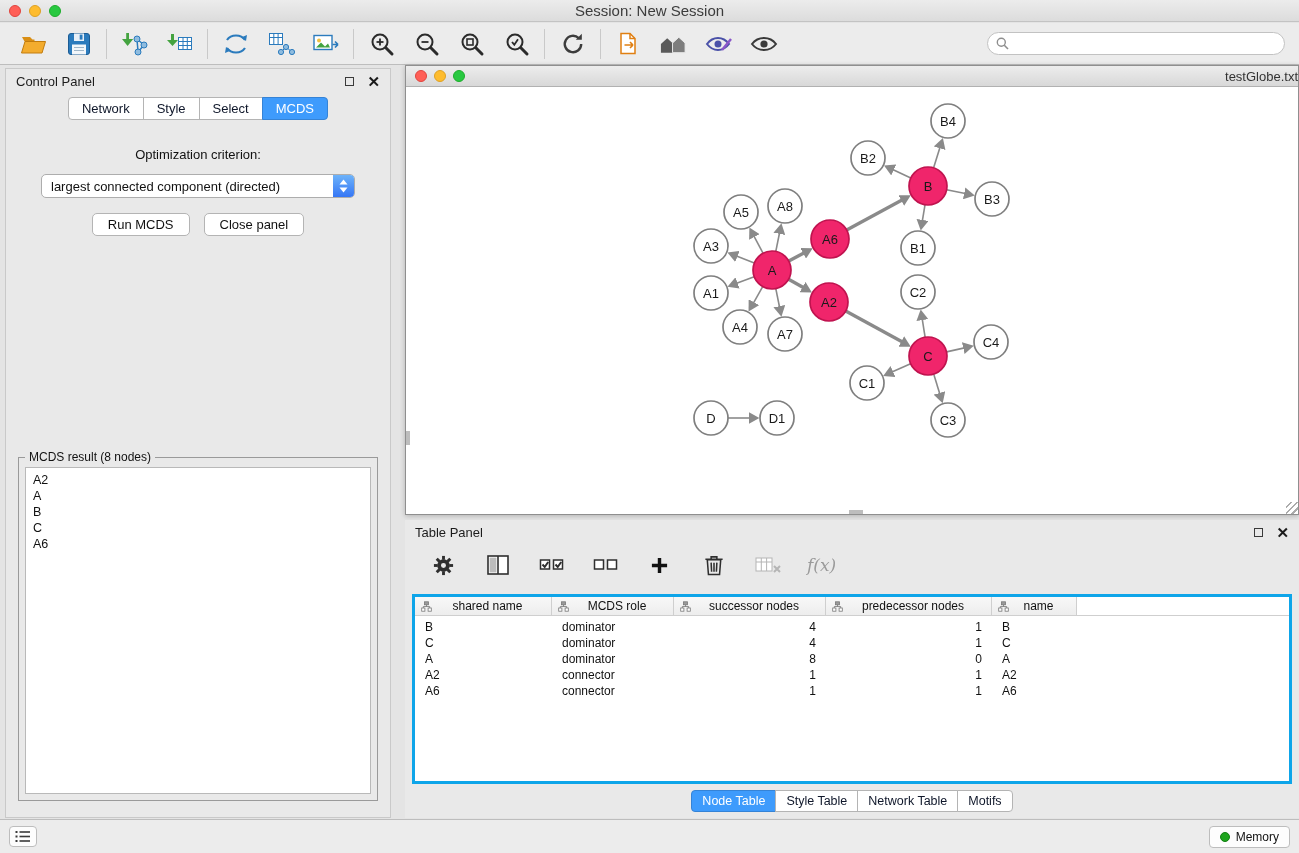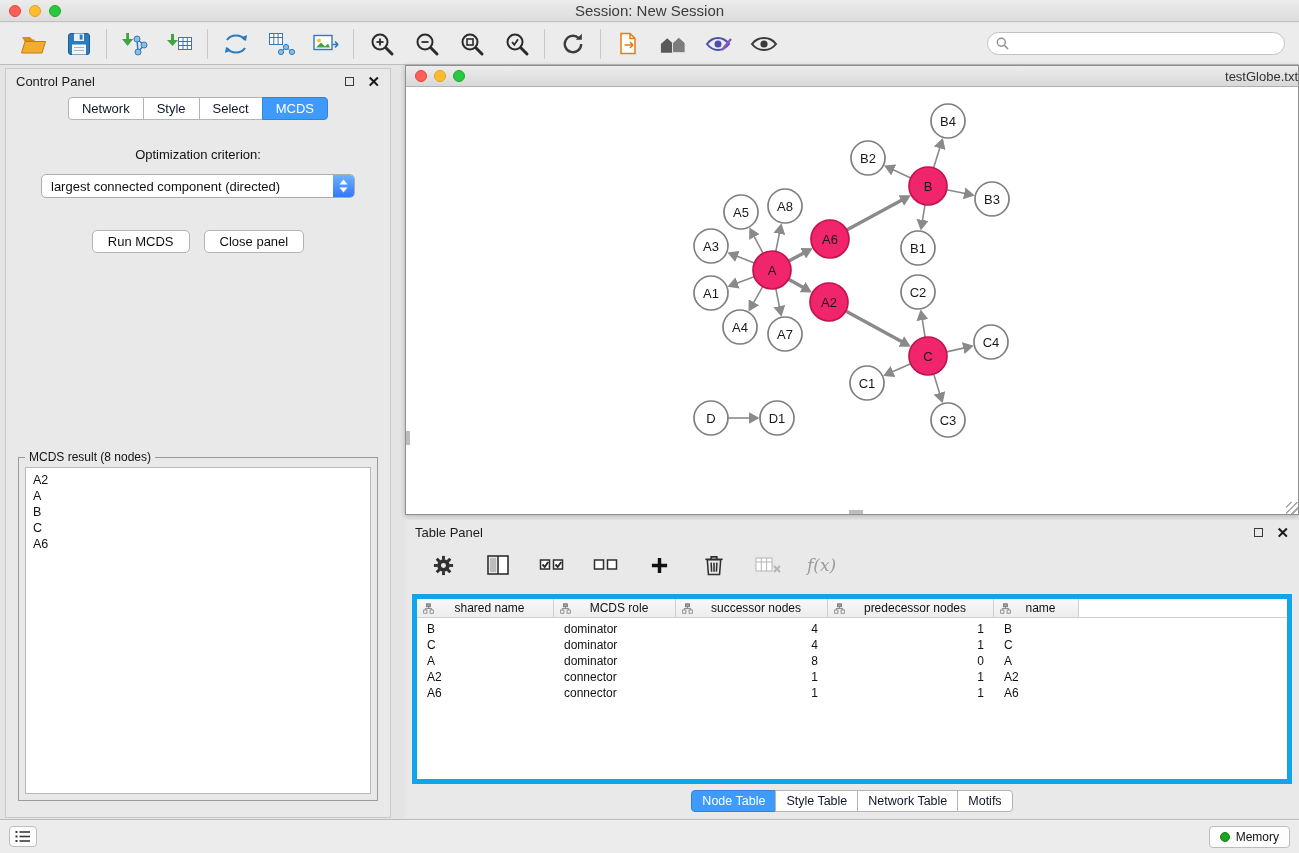--- a/index.html
+++ b/index.html
@@ -32,41 +32,41 @@
 .close-btn{font-size:15px;font-weight:bold;color:#1a1a1a;line-height:1;}
 .seg-tabs{display:flex;justify-content:center;margin-top:4px;}
 .seg-tab{font-size:13px;padding:3px 13px;background:#fff;border:1px solid #b4b4b4;margin-left:-1px;color:#0f172a;cursor:default;}
 .seg-tab:first-child{border-radius:4px 0 0 4px;margin-left:0;}
 .seg-tab:last-child{border-radius:0 4px 4px 0;}
 .seg-tab.active{background:#3e9bfc;border-color:#3583d6;color:#fff;}
 .seg-tab.small{font-size:12.5px;padding:3px 10px;}
 .opt-label{text-align:center;margin-top:27px;font-size:13px;color:#111;}
 .dropdown{position:relative;margin:12px auto 0;width:314px;height:24px;background:#fff;border:1px solid #adadad;border-radius:5px;display:flex;align-items:center;padding-left:9px;font-size:13px;color:#111;}
 .dd-stepper{position:absolute;right:0;top:0;width:21px;height:22px;background:linear-gradient(#6db3fa,#3576f5);border-radius:0 4px 4px 0;display:flex;flex-direction:column;align-items:center;justify-content:center;gap:2px;}
-.btn-row{display:flex;justify-content:center;gap:14px;margin-top:32px;}
+.btn-row{display:flex;justify-content:center;gap:14px;margin-top:15px;}
 .mac-btn{background:#fff;border:1px solid #b4b4b4;border-radius:5px;font-size:13px;padding:3px 15px;color:#111;font-family:"Liberation Sans",sans-serif;}
 .result-box{position:absolute;left:12px;right:12px;top:388px;bottom:16px;border:1px solid #9a9a9a;}
 .result-legend{position:absolute;top:-8px;left:6px;background:#e9e9e9;padding:0 4px;font-size:12px;color:#111;}
 .result-list{position:absolute;left:6px;right:6px;top:9px;bottom:6px;background:#fff;border:1px solid #b9b9b9;overflow:auto;padding:4px 7px;font-size:12.5px;line-height:16px;color:#111;}
 
 
 .network-window{position:absolute;left:405px;top:65px;width:894px;height:450px;background:#fff;border:1px solid #8f8f8f;box-shadow:0 1px 5px rgba(0,0,0,0.22);}
 .nw-titlebar{height:21px;background:linear-gradient(#ededed,#d8d8d8);border-bottom:1px solid #b1b1b1;position:relative;display:flex;align-items:center;justify-content:flex-end;}
 .nw-titlebar .title{font-size:13px;color:#333;}
 .nw-lights{position:absolute;left:9px;top:4px;display:flex;gap:7px;}
 .nw-canvas{position:absolute;top:22px;left:0;right:0;bottom:0;background:#fff;overflow:hidden;}
 .scroll-mark-v{position:absolute;left:0;top:343px;width:4px;height:14px;background:#bdbdbd;}
 .scroll-mark-h{position:absolute;left:443px;bottom:0;width:14px;height:4px;background:#bdbdbd;}
 .resize-grip{position:absolute;right:0;bottom:0;width:12px;height:12px;background:repeating-linear-gradient(135deg,transparent 0 3px,#ababab 3px 4.5px);}
 
 
 .table-panel{position:absolute;left:405px;top:520px;width:894px;height:298px;background:#e9e9e9;}
 .tp-toolbar{height:42px;display:flex;align-items:center;gap:25px;padding:0 0 0 24px;}
 .fx-label{font-family:"DejaVu Serif",serif;font-style:italic;font-size:17px;color:#9a9a9a;}
-.tp-table{position:absolute;left:7px;right:7px;top:74px;height:190px;background:#fff;border:5px solid #0ea5e9;overflow:hidden;}
+.tp-table{position:absolute;left:7px;right:7px;top:74px;height:190px;background:#fff;border:3px solid #0ea5e9;overflow:hidden;}
 .thead{display:flex;height:19px;background:#fff;border-bottom:1px solid #cfcfcf;}
 .th{display:flex;align-items:center;border-right:1px solid #cfcfcf;font-size:12px;color:#111;padding-left:6px;background:linear-gradient(#f8f8f8,#ededed);}
 .th-label{flex:1;text-align:center;padding-right:8px;white-space:nowrap;}
 .tbody{padding-top:3px;}
 .tr{display:flex;height:16px;}
 .td{font-size:12px;color:#111;padding:0 10px;line-height:16px;white-space:nowrap;overflow:hidden;}
 .tp-tabs{position:absolute;bottom:6px;left:0;right:0;display:flex;justify-content:center;}
 
 
 .statusbar{position:absolute;left:0;right:0;bottom:0;height:34px;background:#ececec;border-top:1px solid #bdbdbd;display:flex;align-items:center;padding:4px 9px;}

